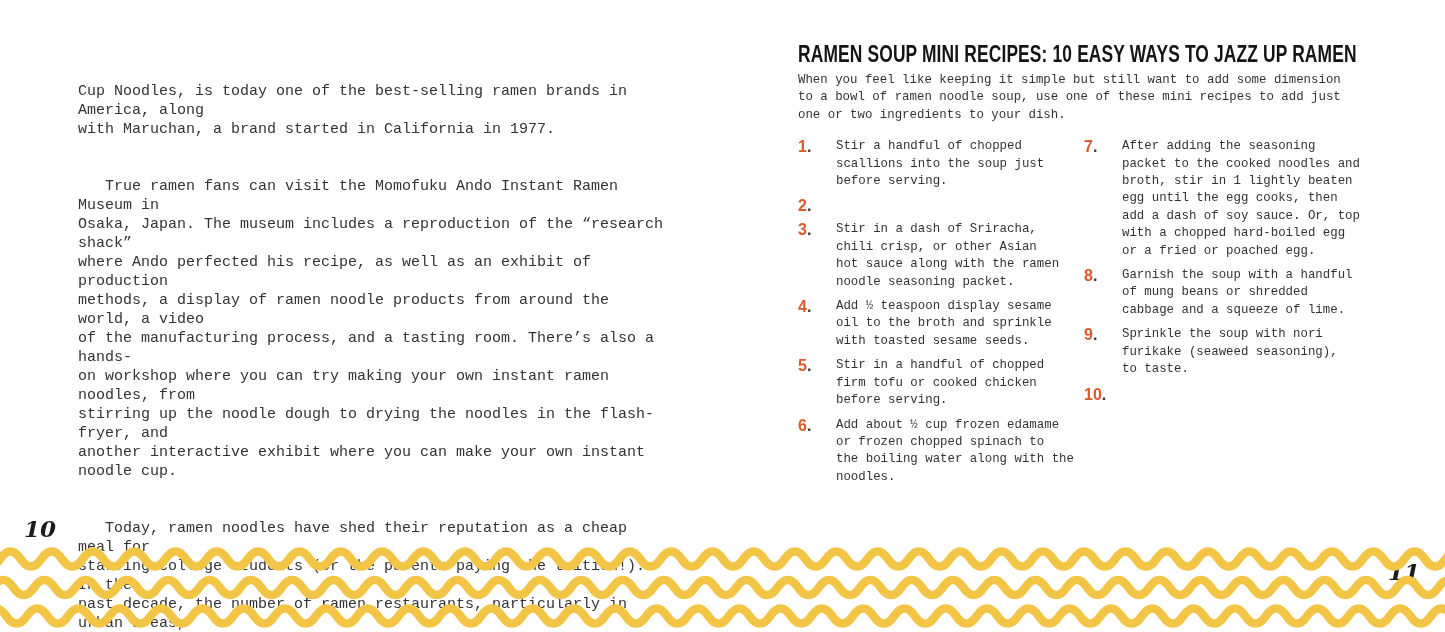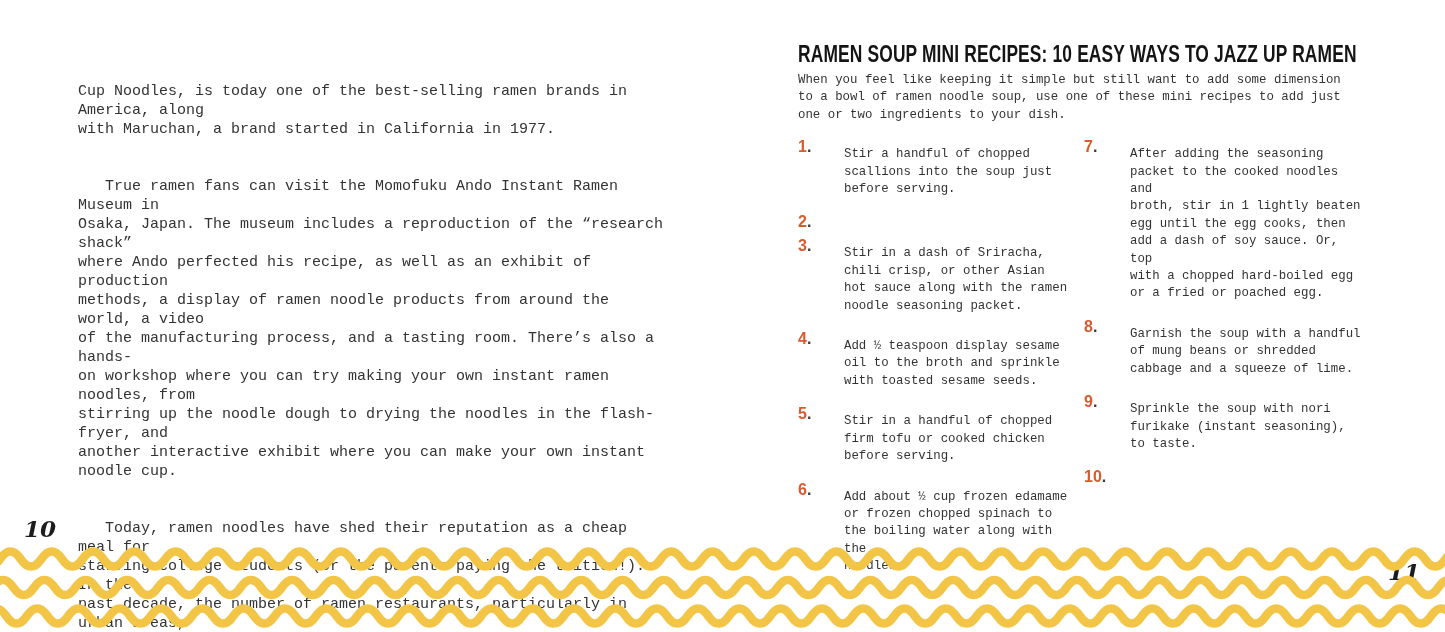--- a/index.html
+++ b/index.html
@@ -56,21 +56,21 @@
     flex: none;
     width: 38px;
     font-family: "Liberation Sans", sans-serif;
     font-weight: bold;
     font-size: 16px;
     line-height: 17px;
     color: var(--accent-orange, #d95a2d);
   }
   .num-dot { color: #3a3a3a; }
   .recipe-text {
-    margin: 8px;
+    margin: 0;
     font-size: 12.4px;
     line-height: 17.4px;
     white-space: pre-wrap;
   }
   .pagenum {
     position: absolute;
     top: 515px;
     font-family: "DejaVu Serif", serif;
     font-style: italic;
     font-weight: bold;
@@ -172,21 +172,21 @@
         </div>
         <div class="recipe">
           <span class="recipe-num"><span>8</span><span class="num-dot">.</span></span>
           <p class="recipe-text">Garnish the soup with a handful
 of mung beans or shredded
 cabbage and a squeeze of lime.</p>
         </div>
         <div class="recipe">
           <span class="recipe-num"><span>9</span><span class="num-dot">.</span></span>
           <p class="recipe-text">Sprinkle the soup with nori
-furikake (instant seasoning),
+furikake (seaweed seasoning),
 to taste.</p>
         </div>
         <div class="recipe">
           <span class="recipe-num"><span>10</span><span class="num-dot">.</span></span>
         </div>
       </div>
     </div>
   </section>
 
   <div class="pagenum pagenum-right">11</div>

